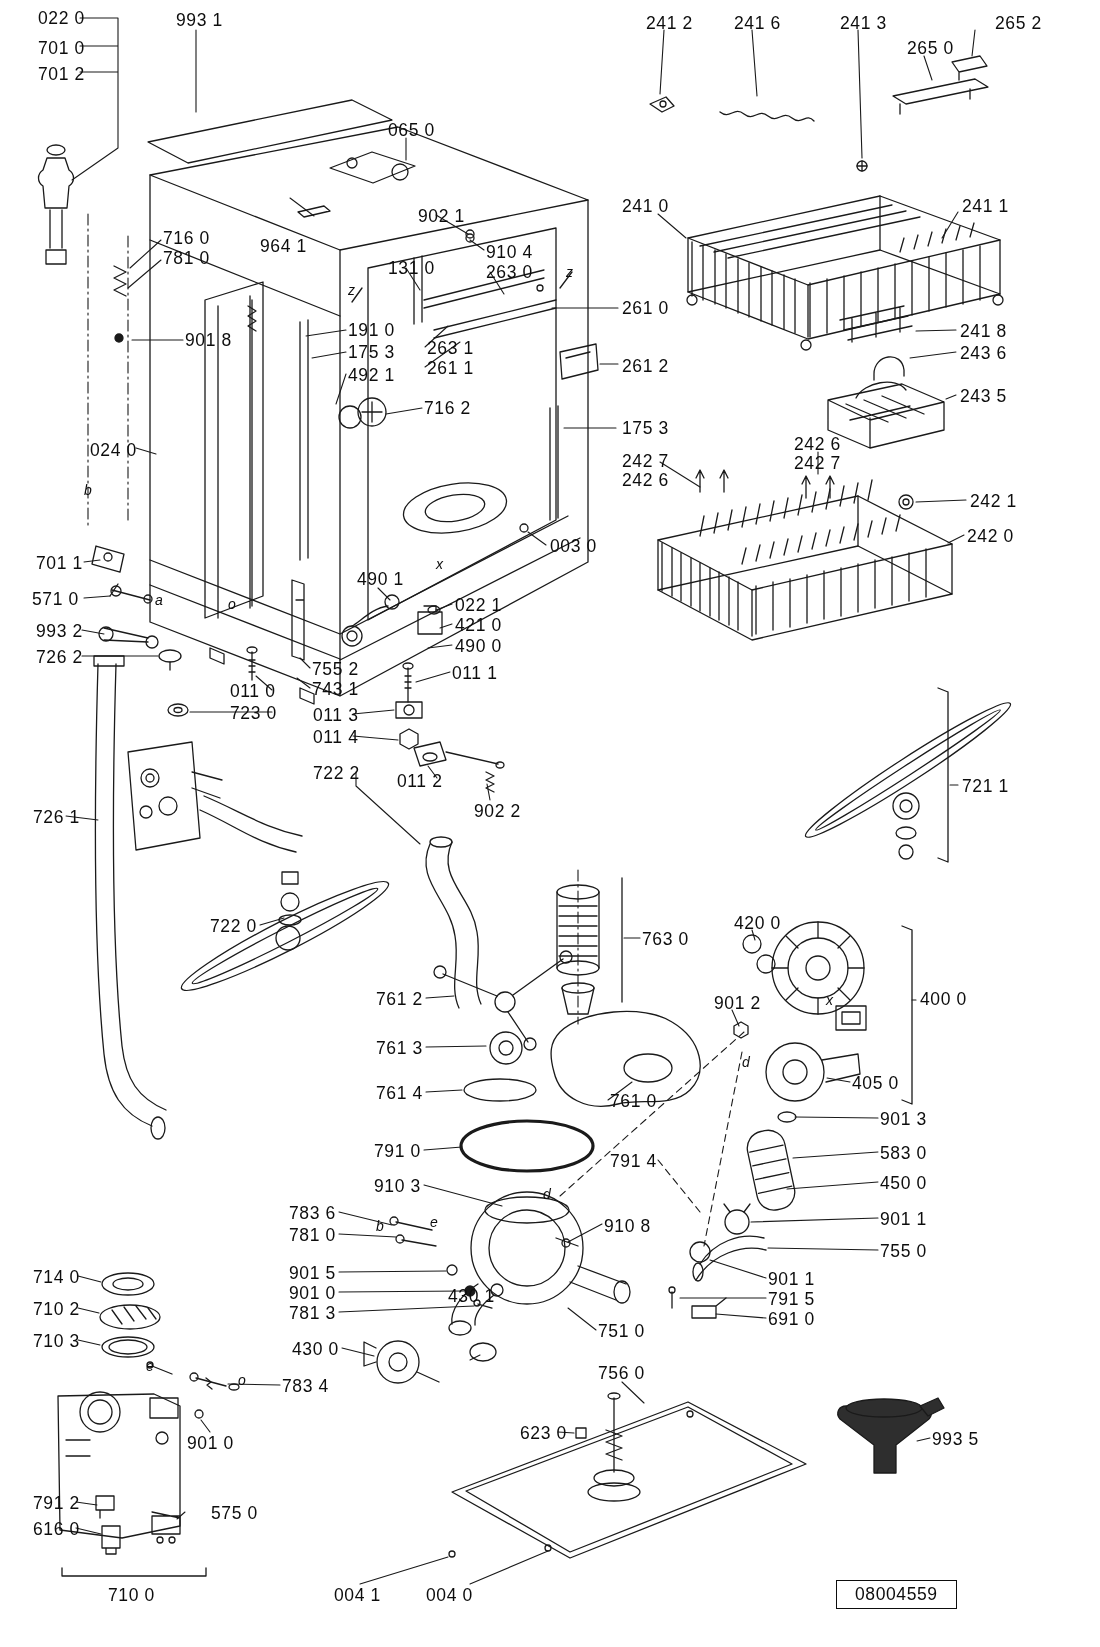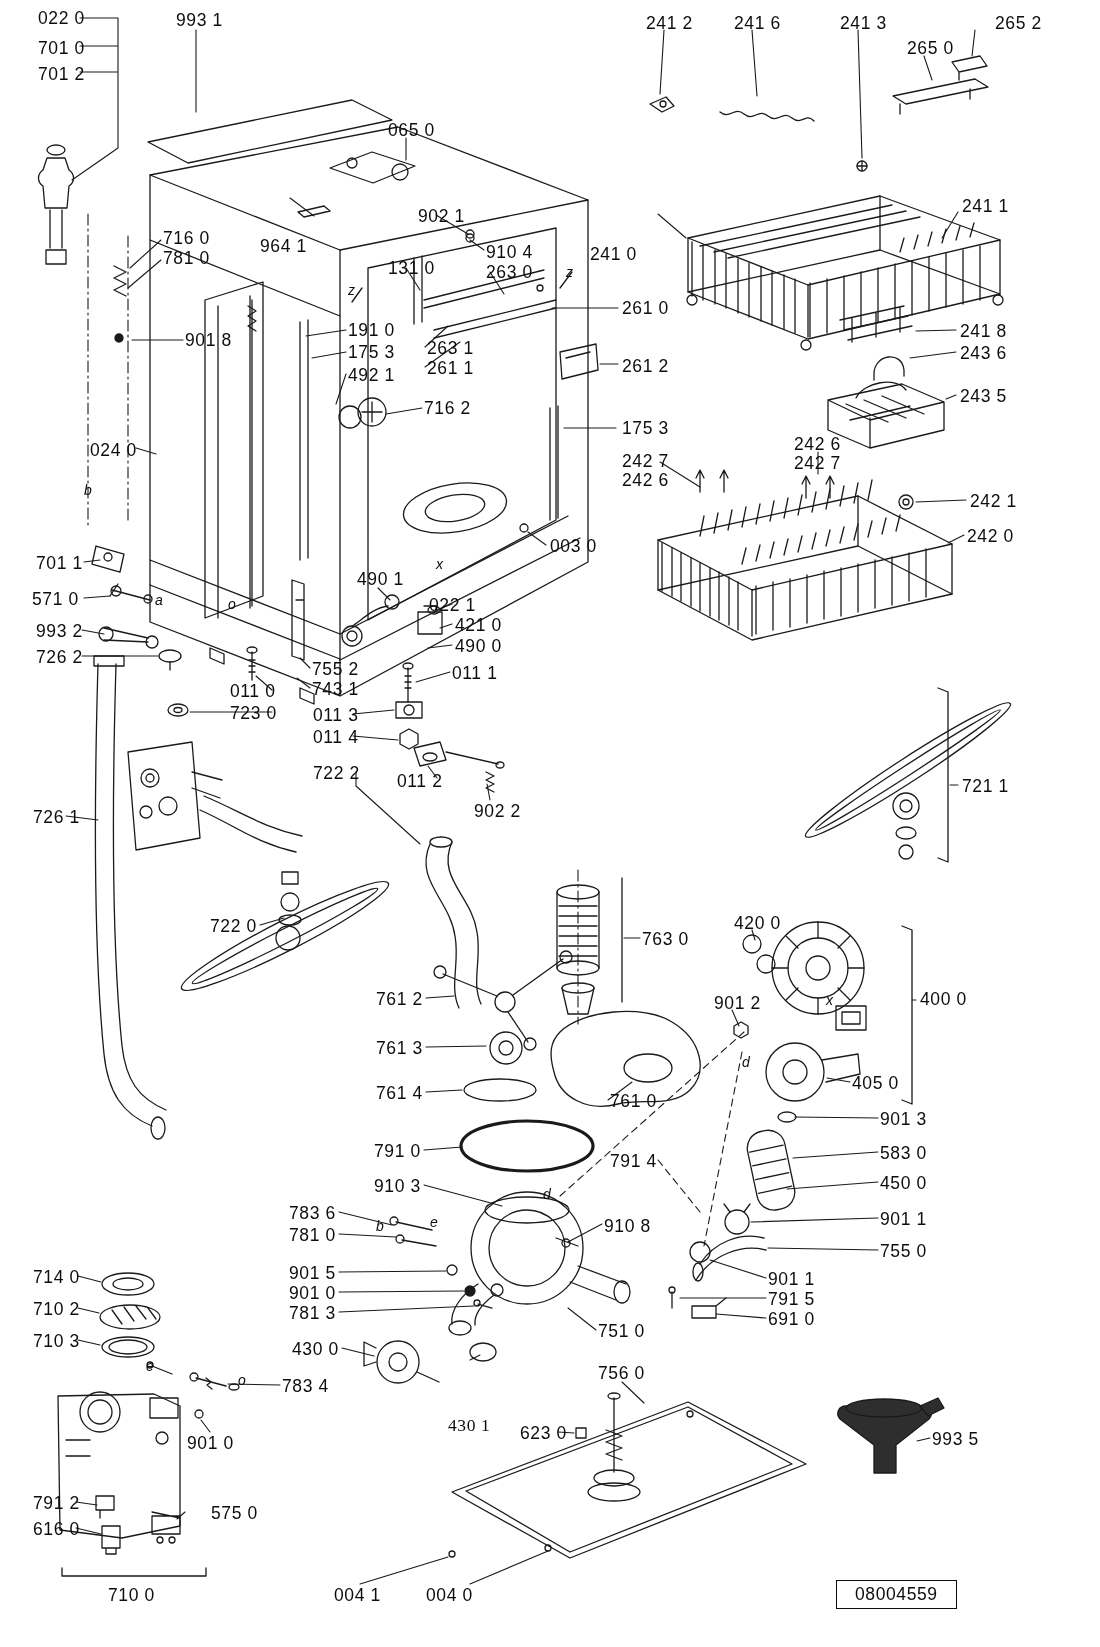--- a/index.html
+++ b/index.html
@@ -357,21 +357,21 @@
       <div class="lbl" style="left: 622px; top: 298px;">261 0</div>
       <div class="lbl" style="left: 622px; top: 356px;">261 2</div>
       <div class="lbl" style="left: 622px; top: 418px;">175 3</div>
       <div class="lbl" style="left: 90px; top: 440px;">024 0</div>
       <div class="lbl" style="left: 550px; top: 536px;">003 0</div>
       <div class="lbl" style="left: 36px; top: 553px;">701 1</div>
       <div class="lbl" style="left: 32px; top: 589px;">571 0</div>
       <div class="lbl" style="left: 36px; top: 621px;">993 2</div>
       <div class="lbl" style="left: 36px; top: 647px;">726 2</div>
       <div class="lbl" style="left: 357px; top: 569px;">490 1</div>
-      <div class="lbl" style="left: 429px; top: 595px;">022 1</div>
+      <div class="lbl" style="left: 455px; top: 595px;">022 1</div>
       <div class="lbl" style="left: 455px; top: 615px;">421 0</div>
       <div class="lbl" style="left: 455px; top: 636px;">490 0</div>
       <div class="lbl" style="left: 312px; top: 659px;">755 2</div>
       <div class="lbl" style="left: 312px; top: 679px;">743 1</div>
       <div class="lbl" style="left: 230px; top: 681px;">011 0</div>
       <div class="lbl" style="left: 230px; top: 703px;">723 0</div>
       <div class="lbl" style="left: 452px; top: 663px;">011 1</div>
       <div class="lbl" style="left: 313px; top: 705px;">011 3</div>
       <div class="lbl" style="left: 313px; top: 727px;">011 4</div>
       <div class="lbl" style="left: 313px; top: 763px;">722 2</div>
@@ -387,32 +387,32 @@
       <div class="lbl" style="left: 374px; top: 1141px;">791 0</div>
       <div class="lbl" style="left: 374px; top: 1176px;">910 3</div>
       <div class="lbl" style="left: 610px; top: 1151px;">791 4</div>
       <div class="lbl" style="left: 289px; top: 1203px;">783 6</div>
       <div class="lbl" style="left: 289px; top: 1225px;">781 0</div>
       <div class="lbl" style="left: 289px; top: 1263px;">901 5</div>
       <div class="lbl" style="left: 289px; top: 1283px;">901 0</div>
       <div class="lbl" style="left: 289px; top: 1303px;">781 3</div>
       <div class="lbl" style="left: 604px; top: 1216px;">910 8</div>
       <div class="lbl" style="left: 292px; top: 1339px;">430 0</div>
-      <div class="lbl" style="left: 448px; top: 1415px; font-family: Liberation Serif, serif;">430 1</div>
+      <div class="lbl" style="left: 448px; top: 1286px;">430 1</div>
       <div class="lbl" style="left: 598px; top: 1321px;">751 0</div>
       <div class="lbl" style="left: 598px; top: 1363px;">756 0</div>
       <div class="lbl" style="left: 520px; top: 1423px;">623 0</div>
       <div class="lbl" style="left: 334px; top: 1585px;">004 1</div>
       <div class="lbl" style="left: 426px; top: 1585px;">004 0</div>
       <div class="lbl" style="left: 646px; top: 13px;">241 2</div>
       <div class="lbl" style="left: 734px; top: 13px;">241 6</div>
       <div class="lbl" style="left: 840px; top: 13px;">241 3</div>
       <div class="lbl" style="left: 958px; top: 13px; margin-left: 37px;">265 2</div>
       <div class="lbl" style="left: 907px; top: 38px;">265 0</div>
-      <div class="lbl" style="left: 590px; top: 196px; margin-top: 48px;">241 0</div>
+      <div class="lbl" style="left: 622px; top: 196px;">241 0</div>
       <div class="lbl" style="left: 962px; top: 196px;">241 1</div>
       <div class="lbl" style="left: 960px; top: 321px;">241 8</div>
       <div class="lbl" style="left: 960px; top: 343px;">243 6</div>
       <div class="lbl" style="left: 960px; top: 386px;">243 5</div>
       <div class="lbl" style="left: 794px; top: 434px;">242 6</div>
       <div class="lbl" style="left: 794px; top: 453px;">242 7</div>
       <div class="lbl" style="left: 622px; top: 451px;">242 7</div>
       <div class="lbl" style="left: 622px; top: 470px;">242 6</div>
       <div class="lbl" style="left: 970px; top: 491px;">242 1</div>
       <div class="lbl" style="left: 967px; top: 526px;">242 0</div>

